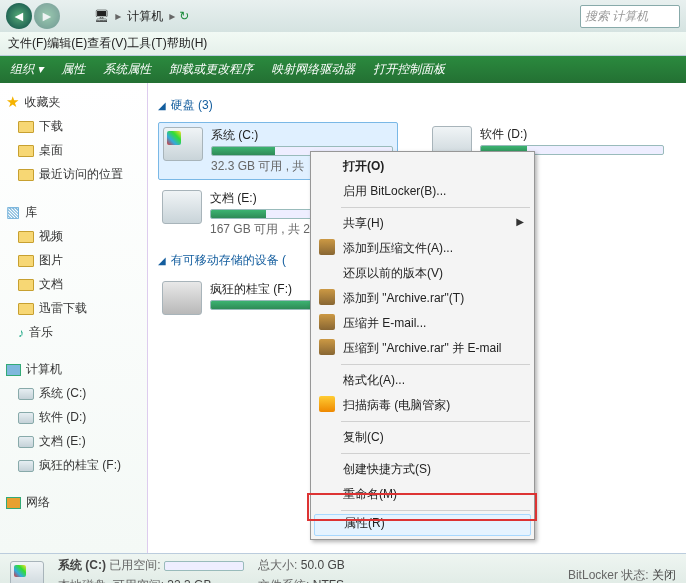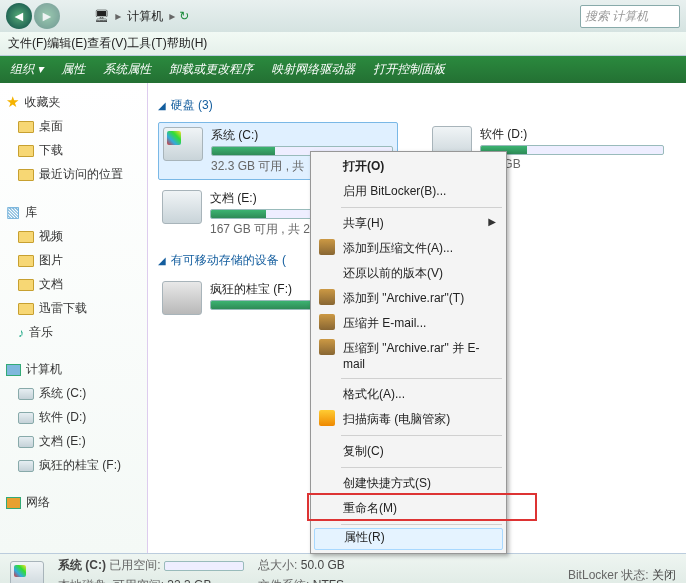--- a/index.html
+++ b/index.html
@@ -40,21 +40,21 @@
 .drive-card.sel { background:#e0f0ff; border:1px solid #7ab8e6; border-radius:2px; }
 .drive-icon { width: 40px; height: 34px; background: linear-gradient(#f0f4f6,#c9d4d9); border:1px solid #a8b4ba; border-radius:3px; flex-shrink:0; position:relative; }
 .drive-icon.sys::after { content:""; position:absolute; left:3px; top:3px; width:14px; height:14px; background:linear-gradient(45deg,#d33,#3ad,#3d3,#fd3); border-radius:2px; }
 .drive-icon.thumb { background:linear-gradient(#e8e8e8,#b8b8b8); }
 .drive-info { flex:1; }
 .drive-name { color:#222; margin-bottom:2px; }
 .drive-bar { width: 100%; height: 10px; border:1px solid #9bb; border-radius:2px; background:#eef; margin:2px 0; overflow:hidden; }
 .drive-fill { height:100%; background:linear-gradient(#3cb371,#2e8b57); }
 .drive-sub { color:#666; font-size:12px; }
 
-.ctxmenu { position:absolute; left:310px; top:151px; width:197px; background:#f4f4f4; border:1px solid #979797; box-shadow:2px 2px 4px rgba(0,0,0,.3); padding:2px; }
+.ctxmenu { position:absolute; left:310px; top:151px; width:225px; background:#f4f4f4; border:1px solid #979797; box-shadow:2px 2px 4px rgba(0,0,0,.3); padding:2px; }
 .ctxmenu .mi { padding:4px 20px 4px 30px; color:#222; position:relative; }
 .ctxmenu .mi .arrow { position:absolute; right:8px; top:5px; color:#333; font-size:10px; }
 .ctxmenu hr { border:none; border-top:1px solid #d0d0d0; margin:3px 2px 3px 28px; }
 .ctxmenu .mi .ico { position:absolute; left:6px; top:3px; width:16px; height:16px; border-radius:2px; }
 .ico.rar { background:linear-gradient(#c94,#863); }
 .ico.shield { background:linear-gradient(#fc3,#e80); border-radius:3px 3px 6px 6px; }
 .highlight-box { position:absolute; left:307px; top:493px; width:230px; height:28px; border:2px solid #d33; pointer-events:none; }
 .ctxmenu .mi.hl { background:#e5f3ff; border:1px solid #a8d8ff; border-radius:2px; margin:1px; padding:0 19px 3px 29px; }
 
 .statusbar { height:44px; background:linear-gradient(#eef5f1,#dce8e2); border-top:1px solid #bcd; display:flex; align-items:center; padding:4px 10px; gap:14px; font-size:11px; color:#444; }
@@ -101,25 +101,25 @@
 </div>
 
 <div class="body">
   <div class="sidebar">
     <div class="navitem head">
         <span class="star">★</span>
         <span>收藏夹</span>
       </div>
     <div class="navitem">
         <span class="folder"></span>
+        <span>下载</span>
+      </div>
+    <div class="navitem">
+        <span class="folder"></span>
         <span>桌面</span>
-      </div>
-    <div class="navitem">
-        <span class="folder"></span>
-        <span>下载</span>
       </div>
     <div class="navitem">
         <span class="folder"></span>
         <span>最近访问的位置</span>
       </div>
     <div class="spacer"></div>
     <div class="navitem head">
         <span class="lib">▧</span>
         <span>库</span>
       </div>

